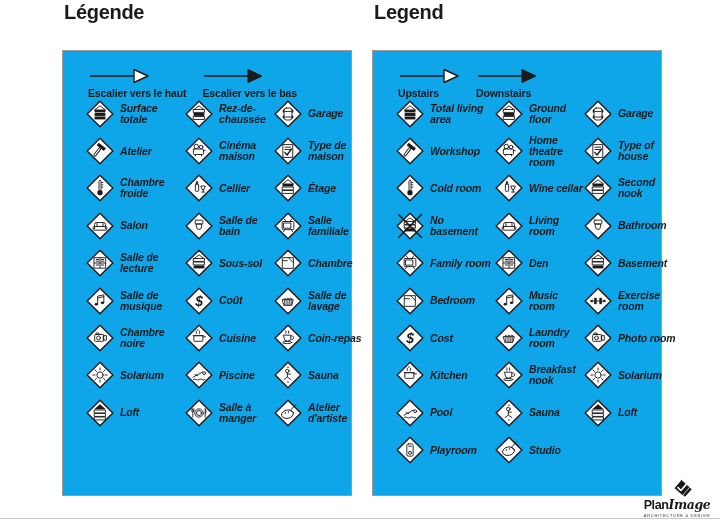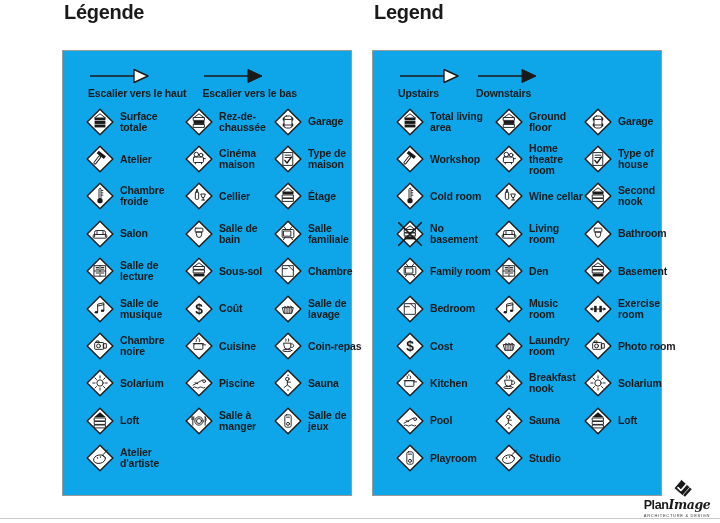--- a/index.html
+++ b/index.html
@@ -23,23 +23,24 @@
   .arrows{
     position:absolute;left:25px;top:16px;display:flex;gap:16px;align-items:flex-start;
   }
   .arrow-group{display:flex;flex-direction:column;gap:3px;}
   .lbl{
     font-size:10.5px;line-height:11px;font-weight:600;letter-spacing:-0.15px;
     color:var(--ink,#1a1a1a);
   }
   .arrow-lbl{white-space:nowrap;}
   .grid{
-    position:absolute;left:22px;top:52px;
+    position:absolute;left:22px;top:44px;
     display:grid;grid-template-columns:99px 89px 96px;grid-auto-rows:37.4px;
     align-items:center;
+    font-style:italic;
   }
   .cell{display:flex;align-items:center;gap:5px;}
   .icon{width:30px;height:30px;flex:0 0 30px;display:block;}
   .arrow-svg{display:block;}
   .logo{position:absolute;right:6px;bottom:5px;width:74px;text-align:center;}
   .logo-mark{width:23px;height:23px;display:block;margin:0 0 -2px 30px;}
   .logo-text{font-size:12.5px;line-height:13px;white-space:nowrap;}
   .logo-plan{font-weight:800;letter-spacing:-0.4px;}
   .logo-image{font-style:italic;font-weight:700;font-family:"DejaVu Serif",serif;letter-spacing:-0.4px;}
   .logo-tagline{font-size:4px;letter-spacing:0.7px;color:#333;margin-top:1px;white-space:nowrap;}
@@ -362,31 +363,20 @@
             <path d="M10.6 13 v10 M9.5 13 v3.4 M11.8 13 v3.4"></path>
             <path d="M25.4 13 v10 M25.4 13 q1.5 2 1.1 4.6 l-1.1 .8"></path>
           </g>
         </svg>
         <span class="lbl">Salle à manger</span>
       </div>
       <div class="cell">
         <svg viewBox="0 0 36 36" class="icon">
           <path d="M18 2.6 L33.4 18 L18 33.4 L2.6 18 Z" fill="#fff" stroke="#1a1a1a" stroke-width="1.7" stroke-linejoin="round"></path>
           <g stroke="#1a1a1a" fill="none" stroke-width="1.1" stroke-linecap="round" stroke-linejoin="round">
-            <rect x="14.2" y="10.6" width="7.6" height="14.8" rx="2"></rect>
-            <circle cx="18" cy="21.4" r="1.8"></circle>
-            <path d="M16.2 13.4 h3.6"></path>
-          </g>
-        </svg>
-        <span class="lbl">Salle de jeux</span>
-      </div>
-      <div class="cell">
-        <svg viewBox="0 0 36 36" class="icon">
-          <path d="M18 2.6 L33.4 18 L18 33.4 L2.6 18 Z" fill="#fff" stroke="#1a1a1a" stroke-width="1.7" stroke-linejoin="round"></path>
-          <g stroke="#1a1a1a" fill="none" stroke-width="1.1" stroke-linecap="round" stroke-linejoin="round">
             <ellipse cx="17.4" cy="19.4" rx="7.2" ry="5" transform="rotate(-12 17.4 19.4)"></ellipse>
             <circle cx="15" cy="18" r="0.9" fill="#1a1a1a" stroke="none"></circle>
             <circle cx="18.6" cy="16.8" r="0.9" fill="#1a1a1a" stroke="none"></circle>
             <path d="M21.8 13.8 L27 8.4 M21 15 l1.6 1.2" stroke-width="1.2"></path>
           </g>
         </svg>
         <span class="lbl">Atelier d'artiste</span>
       </div>
     </div>
 </section>

